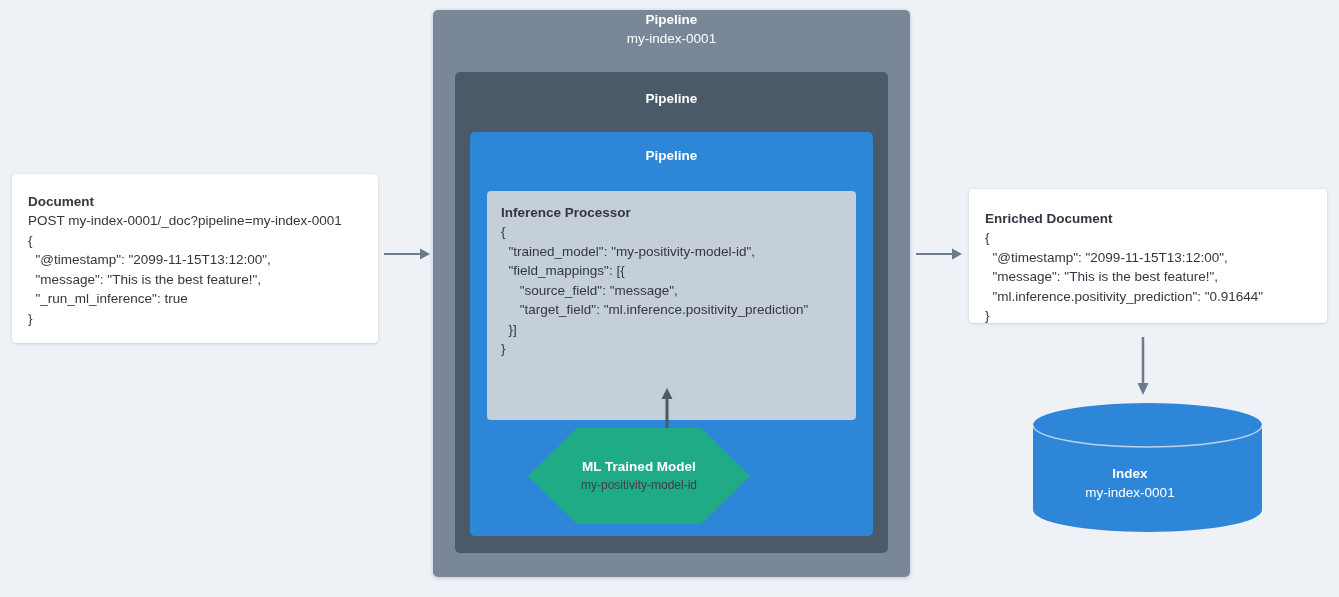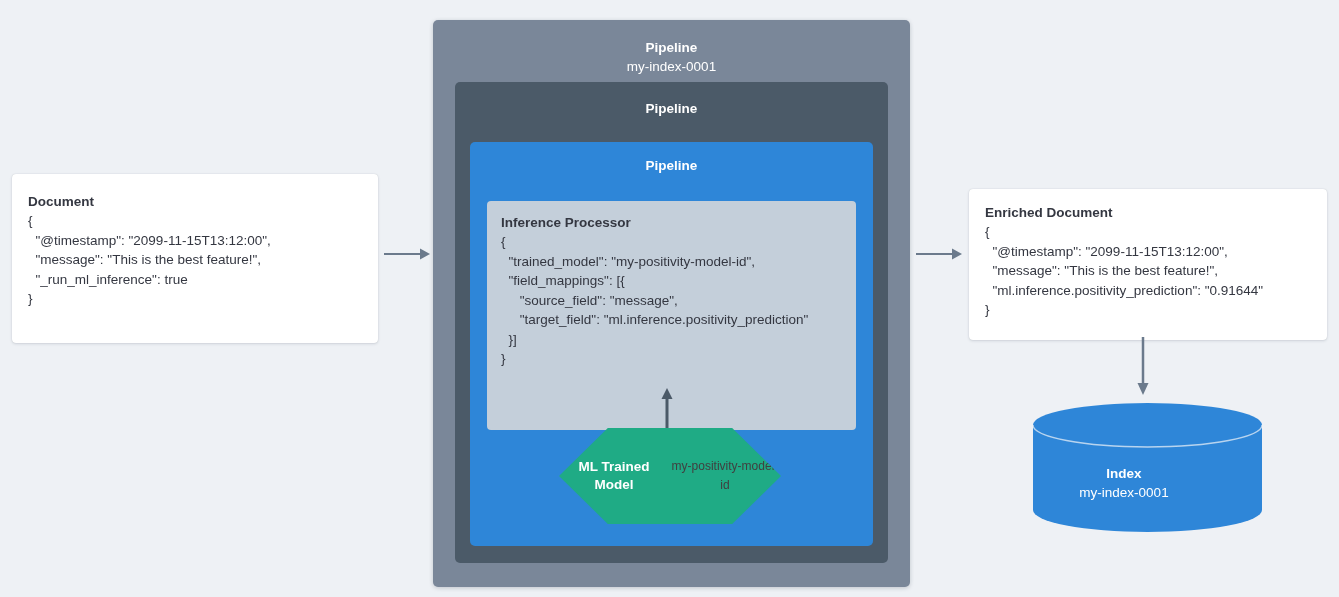--- a/index.html
+++ b/index.html
@@ -49,39 +49,38 @@
     width: 366px;
     height: 169px;
     padding: 18px 16px 0 16px;
   }
 
   
   #enriched-card {
     left: 969px;
     top: 189px;
     width: 358px;
-    height: 151px;
-    padding: 14px 16px 0 16px;
+    height: 134px;
+    padding: 20px 16px 0 16px;
   }
 
   
   .pipeline {
     position: absolute;
     box-sizing: border-box;
     border-radius: 5px;
     text-align: center;
   }
   #pipeline-outer {
     left: 433px;
-    top: 20px;
+    top: 10px;
     width: 477px;
     height: 567px;
     background: #7a8799;
     box-shadow: 0 1px 4px rgba(30,45,65,0.22);
-    padding-top: 18px;
   }
   #pipeline-middle {
     left: 22px;
     top: 62px;
     width: 433px;
     height: 481px;
     background: #4b5a68;
     padding-top: 17px;
   }
   #pipeline-inner {
@@ -115,28 +114,28 @@
     background: #c4cfda;
     border-radius: 4px;
     box-sizing: border-box;
     padding: 12px 14px 0 14px;
     text-align: left;
   }
 
   
   #ml-hex {
     position: absolute;
-    left: 559px;
+    left: 528px;
     top: 428px;
     width: 222px;
     height: 96px;
     background: #1fab85;
     clip-path: polygon(22% 0%, 78% 0%, 100% 50%, 78% 100%, 22% 100%, 0% 50%);
     display: flex;
-    flex-direction: row;
+    flex-direction: column;
     align-items: center;
     justify-content: center;
     text-align: center;
   }
   .hex-title {
     font-weight: bold;
     font-size: 13.5px;
     line-height: 18px;
     color: #ffffff;
   }
@@ -154,21 +153,21 @@
     width: 229px;
     height: 129px;
   }
   #index-cylinder svg {
     position: absolute;
     left: 0;
     top: 0;
   }
   #index-text {
     position: absolute;
-    left: 0;
+    left: 6px;
     top: 62px;
     width: 182px;
     text-align: center;
   }
   .cyl-title {
     font-weight: bold;
     font-size: 13.5px;
     line-height: 18px;
     color: #ffffff;
   }
@@ -187,20 +186,21 @@
   #arrow-model-to-processor { left: 660px; top: 388px; }
   #arrow-enriched-to-index { left: 1136px; top: 337px; }
 </style>
 </head>
 <body>
 
 <div id="stage">
 
   <div class="card" id="document-card">
     <div class="card-title">Document</div>
+    <div class="code-line">POST my-index-0001/_doc?pipeline=my-index-0001</div>
     <div class="code-line">{</div>
     <div class="code-line">  "@timestamp": "2099-11-15T13:12:00",</div>
     <div class="code-line">  "message": "This is the best feature!",</div>
     <div class="code-line">  "_run_ml_inference": true</div>
     <div class="code-line">}</div>
   </div>
 
   <div class="arrow" id="arrow-doc-to-pipeline">
     <svg width="46" height="14" viewBox="0 0 46 14">
       <line x1="0" y1="7" x2="36" y2="7" stroke="#6b7a8c" stroke-width="2"></line>

